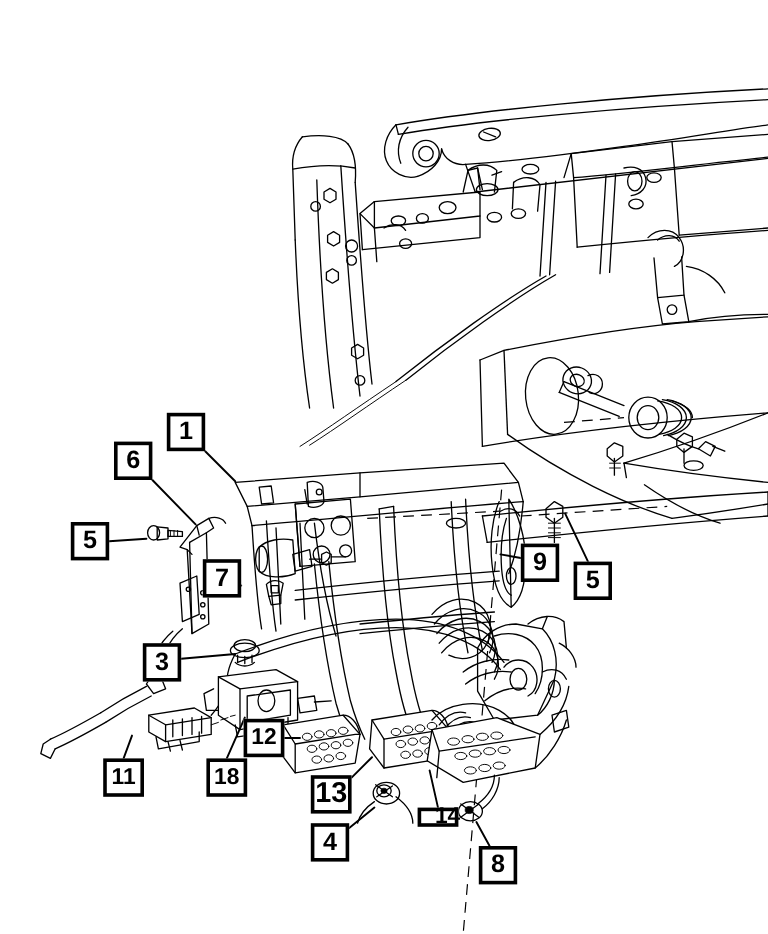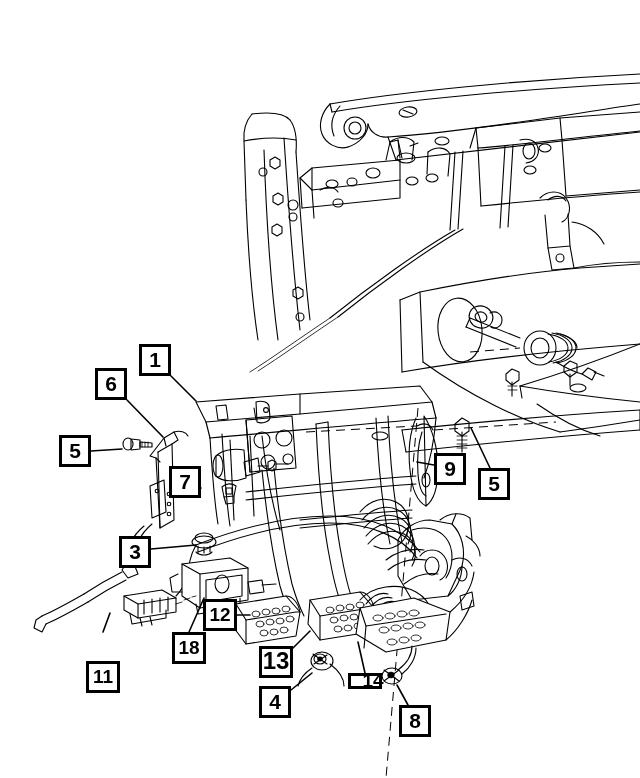--- a/index.html
+++ b/index.html
@@ -516,21 +516,21 @@
       </div>
       <div class="callout" style="left: 59px; top: 435px; width: 32px; height: 32px; font-size: 21px;">
         <span>5</span>
       </div>
       <div class="callout" style="left: 169px; top: 466px; width: 32px; height: 32px; font-size: 21px;">
         <span>7</span>
       </div>
       <div class="callout" style="left: 119px; top: 536px; width: 32px; height: 32px; font-size: 21px;">
         <span>3</span>
       </div>
-      <div class="callout" style="left: 86px; top: 632px; width: 34px; height: 32px; font-size: 19px; margin-top: 29px;">
+      <div class="callout" style="left: 86px; top: 632px; width: 34px; height: 32px; font-size: 19px;">
         <span>11</span>
       </div>
       <div class="callout" style="left: 172px; top: 632px; width: 34px; height: 32px; font-size: 19px;">
         <span>18</span>
       </div>
       <div class="callout" style="left: 203px; top: 599px; width: 34px; height: 32px; font-size: 19px;">
         <span>12</span>
       </div>
       <div class="callout" style="left: 259px; top: 646px; width: 34px; height: 32px; font-size: 24px;">
         <span>13</span>

